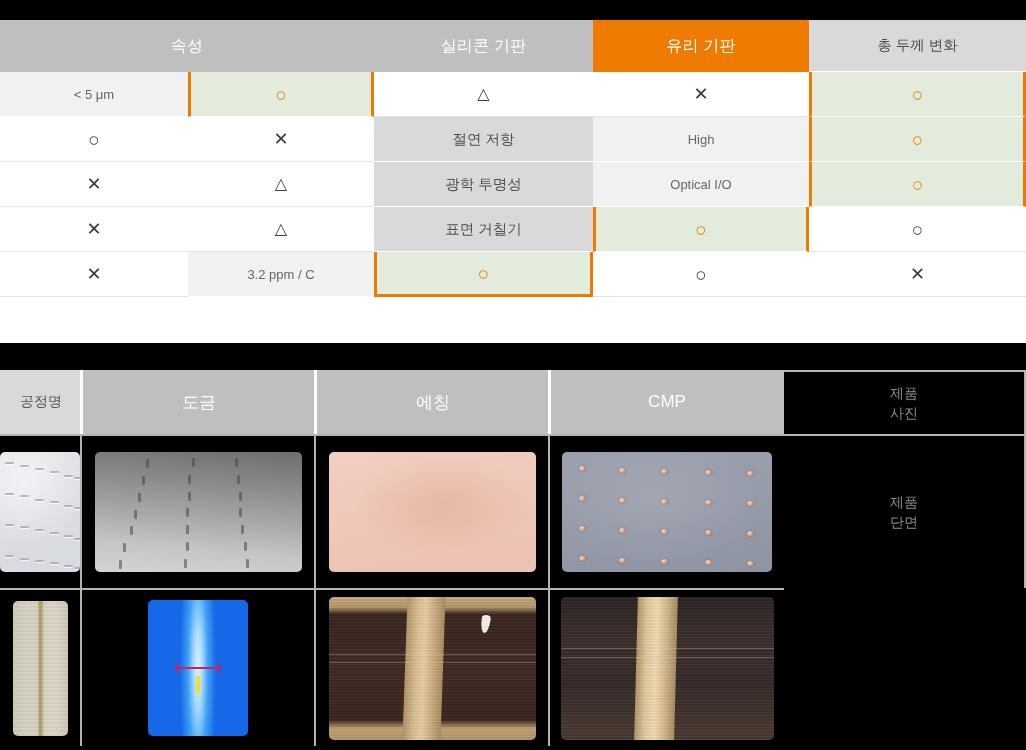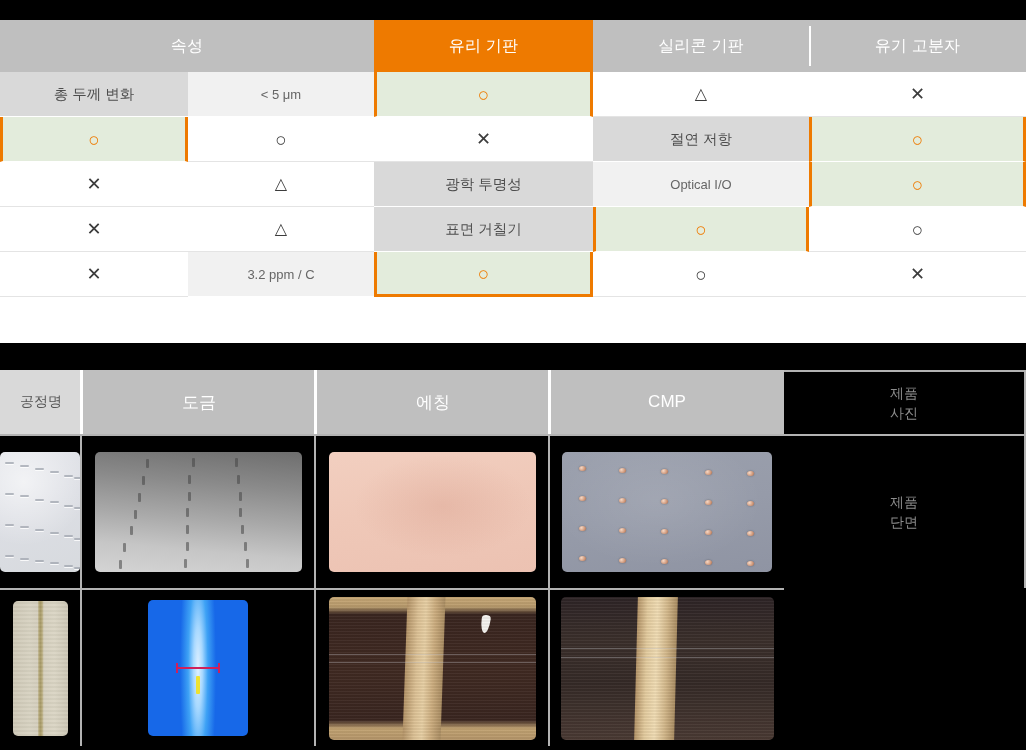--- a/index.html
+++ b/index.html
@@ -207,23 +207,22 @@
 </style>
 </head>
 <body>
 
 <div class="stage">
 
   <div class="top-table">
     <div class="tt-grid">
 
       <div class="tt-cell tt-head attr">속성</div>
+      <div class="tt-cell tt-head">실리콘 기판</div>
       <div class="tt-cell tt-head hl">유리 기판</div>
-      <div class="tt-cell tt-head">실리콘 기판</div>
-      <div class="tt-cell tt-head sep">유기 고분자</div>
 
       <div class="tt-cell tt-name">총 두께 변화</div>
       <div class="tt-cell tt-val">&lt; 5 μm</div>
       <div class="tt-cell tt-glass first">
           <span class="sym-o">○</span>
         </div>
       <div class="tt-cell tt-plain">
           <span class="sym-t">△</span>
         </div>
       <div class="tt-cell tt-plain">
@@ -234,20 +233,21 @@
           <span class="sym-o">○</span>
         </div>
       <div class="tt-cell tt-plain">
           <span class="sym-o">○</span>
         </div>
       <div class="tt-cell tt-plain">
           <span class="sym-x">✕</span>
         </div>
 
       <div class="tt-cell tt-name">절연 저항</div>
+      <div class="tt-cell tt-val">High</div>
       <div class="tt-cell tt-glass">
           <span class="sym-o">○</span>
         </div>
       <div class="tt-cell tt-plain">
           <span class="sym-x">✕</span>
         </div>
       <div class="tt-cell tt-plain">
           <span class="sym-t">△</span>
         </div>
 

